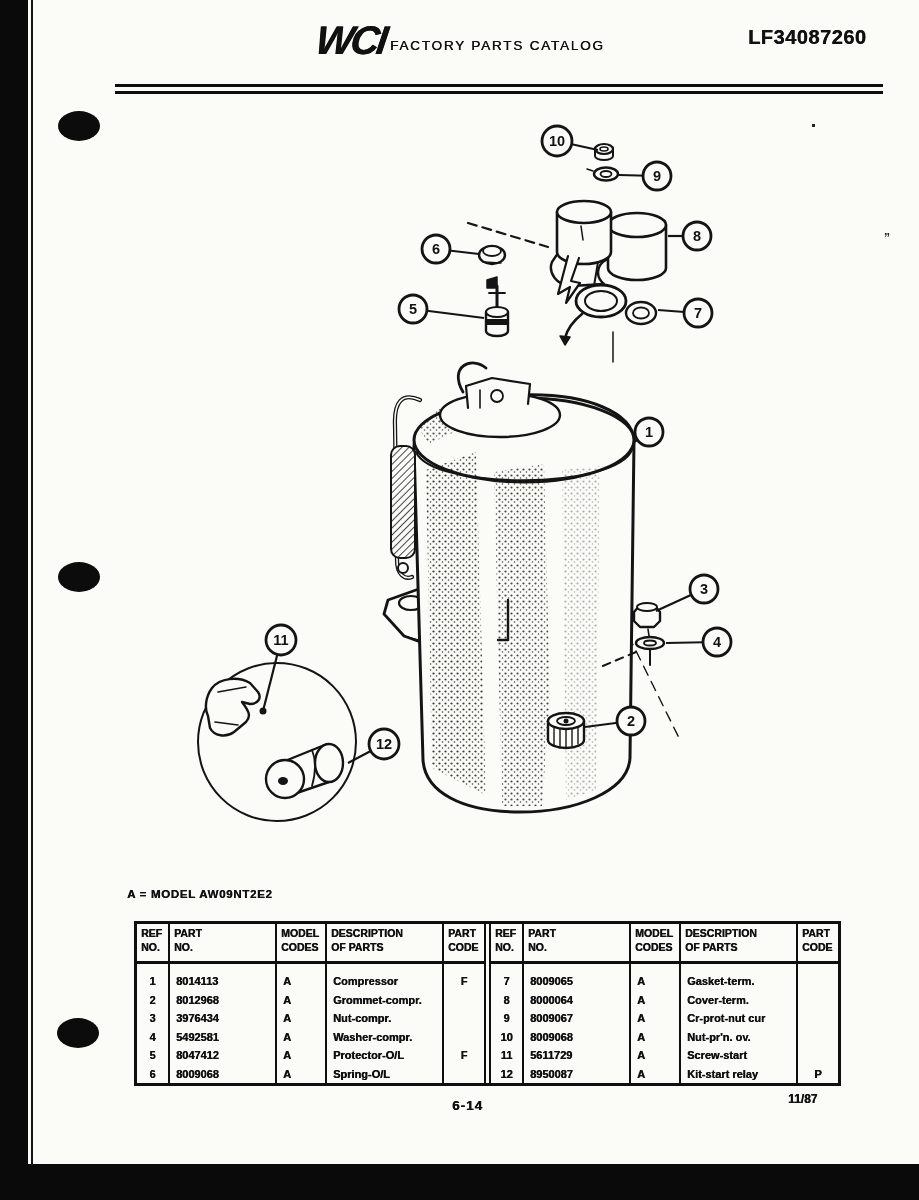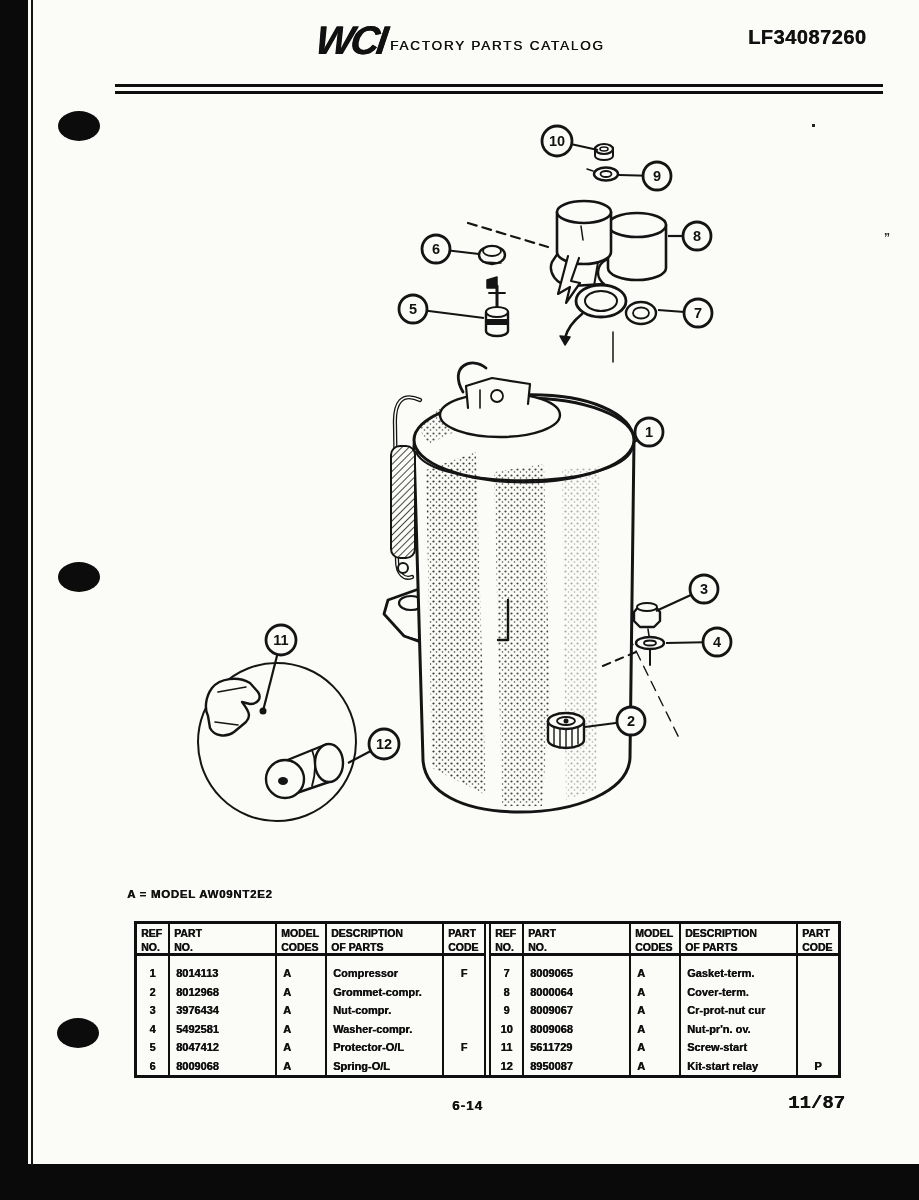--- a/index.html
+++ b/index.html
@@ -27,31 +27,31 @@
     border-top:3px solid #0e0e0e; border-bottom:3px solid #0e0e0e; }
   
   #diagram{ position:absolute; left:0; top:0; }
   
   .model-note{ position:absolute; left:127px; top:888px; font-size:11.5px; font-weight:bold; letter-spacing:0.7px; }
   
   .pt{ position:absolute; left:134px; top:921px; display:flex; border:3px solid #0f0f0f; }
   .half{ display:grid; grid-template-columns:33px 107px 50px 117px 40px; }
   .half.left{ border-right:2px solid #0f0f0f; }
   .half.right{ border-left:2px solid #0f0f0f; margin-left:3px; }
-  .hc{ box-sizing:border-box; height:32px; padding:3px 3px 0 4px; font-size:10.5px; font-weight:bold;
+  .hc{ box-sizing:border-box; height:40px; padding:3px 3px 0 4px; font-size:10.5px; font-weight:bold;
        line-height:1.32; white-space:pre-line; border-right:2px solid #0f0f0f; border-bottom:3px solid #0f0f0f; }
   .sc{ box-sizing:border-box; height:8px; border-right:2px solid #0f0f0f; }
   .bc{ box-sizing:border-box; font-size:11px; font-weight:bold; line-height:18.5px; height:18.5px;
        padding:0 0 0 6px; white-space:nowrap; border-right:2px solid #0f0f0f; overflow:hidden; }
   .hc:nth-child(5n), .sc:nth-child(5n), .bc:nth-child(5n){ border-right:none; }
   .bc.c0{ text-align:center; padding:0; }
   .bc.c4{ text-align:center; padding:0; }
   
   .page-number{ position:absolute; left:452px; top:1098px; font-size:13.5px; font-weight:bold; letter-spacing:1px; }
-  .rev-date{ position:absolute; left:788px; top:1092px; font-size:19px; font-weight:bold;font-family:Liberation Mono, monospace; }
+  .rev-date{ position:absolute; left:788px; top:1092px; font-size:12px; font-weight:bold; }
 </style>
 </head>
 <body>
 
 <div id="page">
 
   <div class="edge-band-left"></div>
   <div class="edge-band-bottom"></div>
   <div class="edge-line"></div>
   <div class="punch-hole" style="left:58px; top:111px;"></div>

